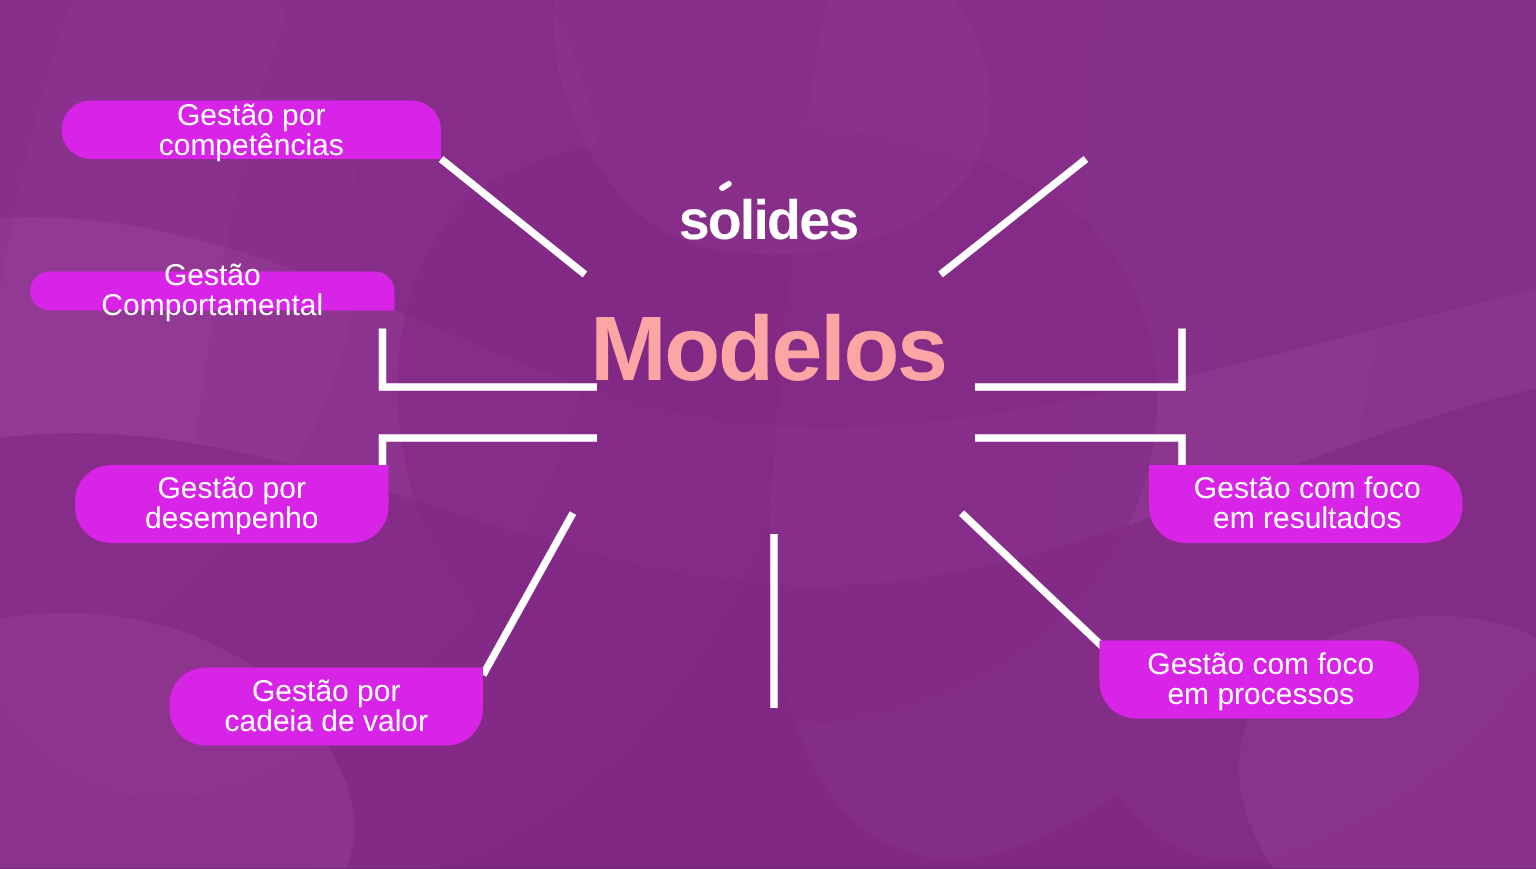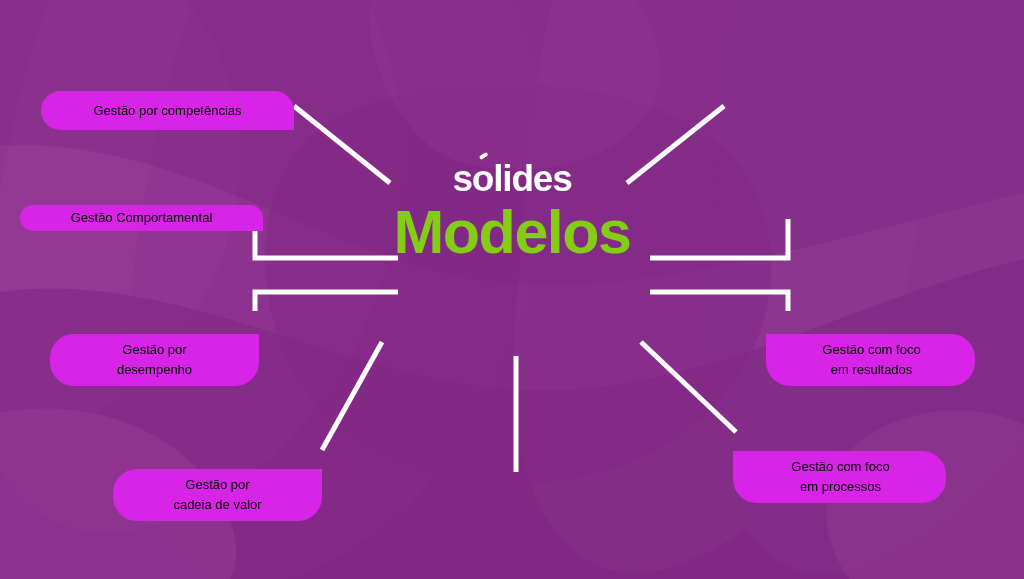--- a/index.html
+++ b/index.html
@@ -39,21 +39,20 @@
   }
   .logo {
     position: absolute;
     left: 0; top: 126px;
     width: 1024px;
     text-align: center;
     color: #ffffff;
     font-size: 37px;
     font-weight: bold;
     letter-spacing: -1.2px;
-    margin-top: 32px;
   }
   .logo .acc {
     position: relative;
     display: inline-block;
   }
   .logo .acc::after {
     content: "";
     position: absolute;
     left: 7px;
     top: -4px;
@@ -61,43 +60,42 @@
     height: 3.5px;
     background: #ffffff;
     border-radius: 2px;
     transform: rotate(-32deg);
   }
   .title {
     position: absolute;
     left: 0; top: 203px;
     width: 1024px;
     text-align: center;
-    color: #84cc16;
+    color: #fca5a5;
     font-size: 61px;
     font-weight: bold;
     line-height: 59px;
     letter-spacing: -1.5px;
   }
 
   
   .pill {
     position: absolute;
     display: flex;
     align-items: center;
     justify-content: center;
     background: #d824e6;
-    color: #000000;
-    font-size: 13px;
+    color: #ffffff;
+    font-size: 20px;
     line-height: 20px;
     text-align: center;
     box-sizing: border-box;
     padding: 0 18px;
     border-radius: 24px;
     white-space: pre-line;
-    margin-top: 24px;
   }
   .pill.r-br0 { border-bottom-right-radius: 0; }
   .pill.r-bl0 { border-bottom-left-radius: 0; }
   .pill.r-tr0 { border-top-right-radius: 0; }
   .pill.r-tl0 { border-top-left-radius: 0; padding-left: 20px; }
 </style>
 </head>
 <body>
 
 <div id="canvas">

